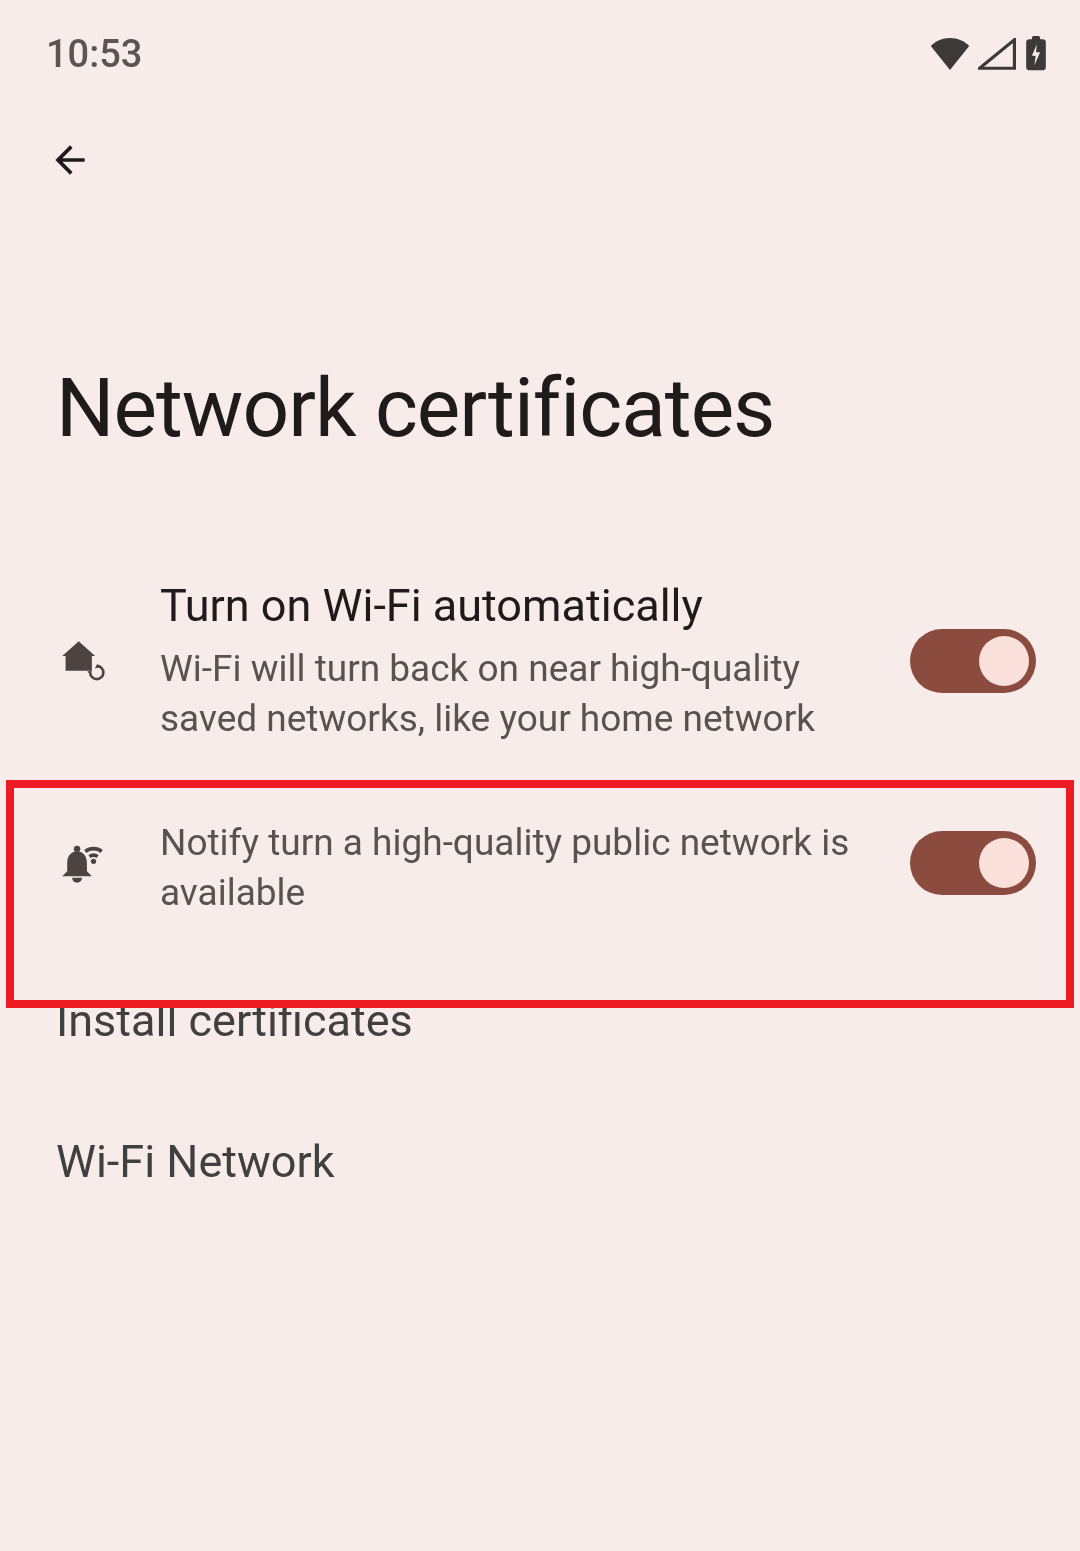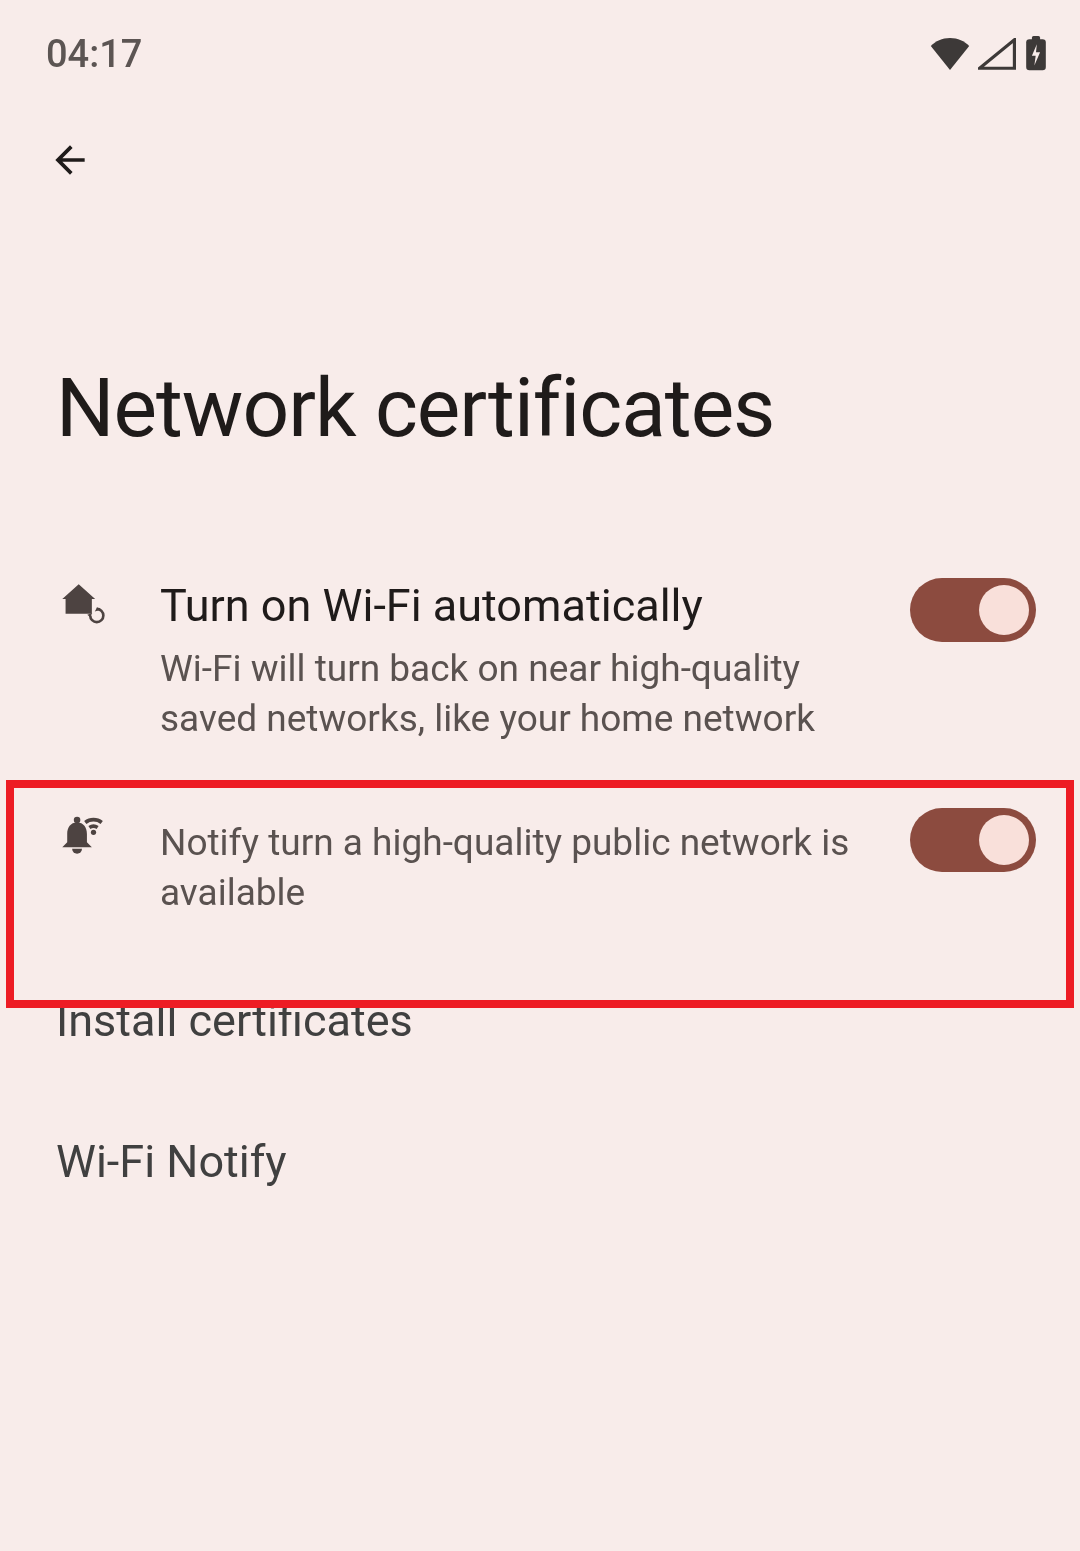--- a/index.html
+++ b/index.html
@@ -49,21 +49,21 @@
       font-weight: 400;
       color: #1f1b1a;
       margin: 170px 0 0 56px;
       letter-spacing: -1px;
     }
     .settings-list {
       margin-top: 90px;
     }
     .setting-row {
       display: flex;
-      align-items: flex-start;
+      align-items: center;
       padding: 32px 44px 32px 56px;
       min-height: 140px;
       position: relative;
     }
     .setting-icon {
       width: 52px;
       height: 52px;
       flex-shrink: 0;
       display: flex;
       align-items: center;
@@ -126,21 +126,21 @@
       right: 6px;
       top: 780px;
       height: 228px;
       pointer-events: none;
     }
   </style>
 </head>
 <body>
 
 <div class="status-bar">
-  <div class="status-time">04:17</div>
+  <div class="status-time">10:53</div>
   <div class="status-icons">
     <svg width="40" height="32" viewBox="0 0 24 20">
       <path d="M12 20 L0 5 C3 2 7 0 12 0 C17 0 21 2 24 5 Z" fill="#3d3938"></path>
     </svg>
     <svg width="38" height="32" viewBox="0 0 24 20">
       <path d="M1 19 L23 19 L23 1 Z" fill="none" stroke="#3d3938" stroke-width="2"></path>
     </svg>
     <svg width="24" height="36" viewBox="0 0 14 22">
       <rect x="1" y="2" width="12" height="19" rx="2" fill="#3d3938"></rect>
       <rect x="4.5" y="0" width="5" height="3" rx="1" fill="#3d3938"></rect>
@@ -194,18 +194,18 @@
     <div class="toggle on">
       <div class="knob"></div>
     </div>
   </div>
 
   <div class="simple-row">
     <div class="simple-title">Install certificates</div>
   </div>
 
   <div class="simple-row">
-    <div class="simple-title">Wi-Fi Notify</div>
+    <div class="simple-title">Wi-Fi Network</div>
   </div>
 
 </div>
 
 <div class="highlight-box"></div>
 
 </body></html>

